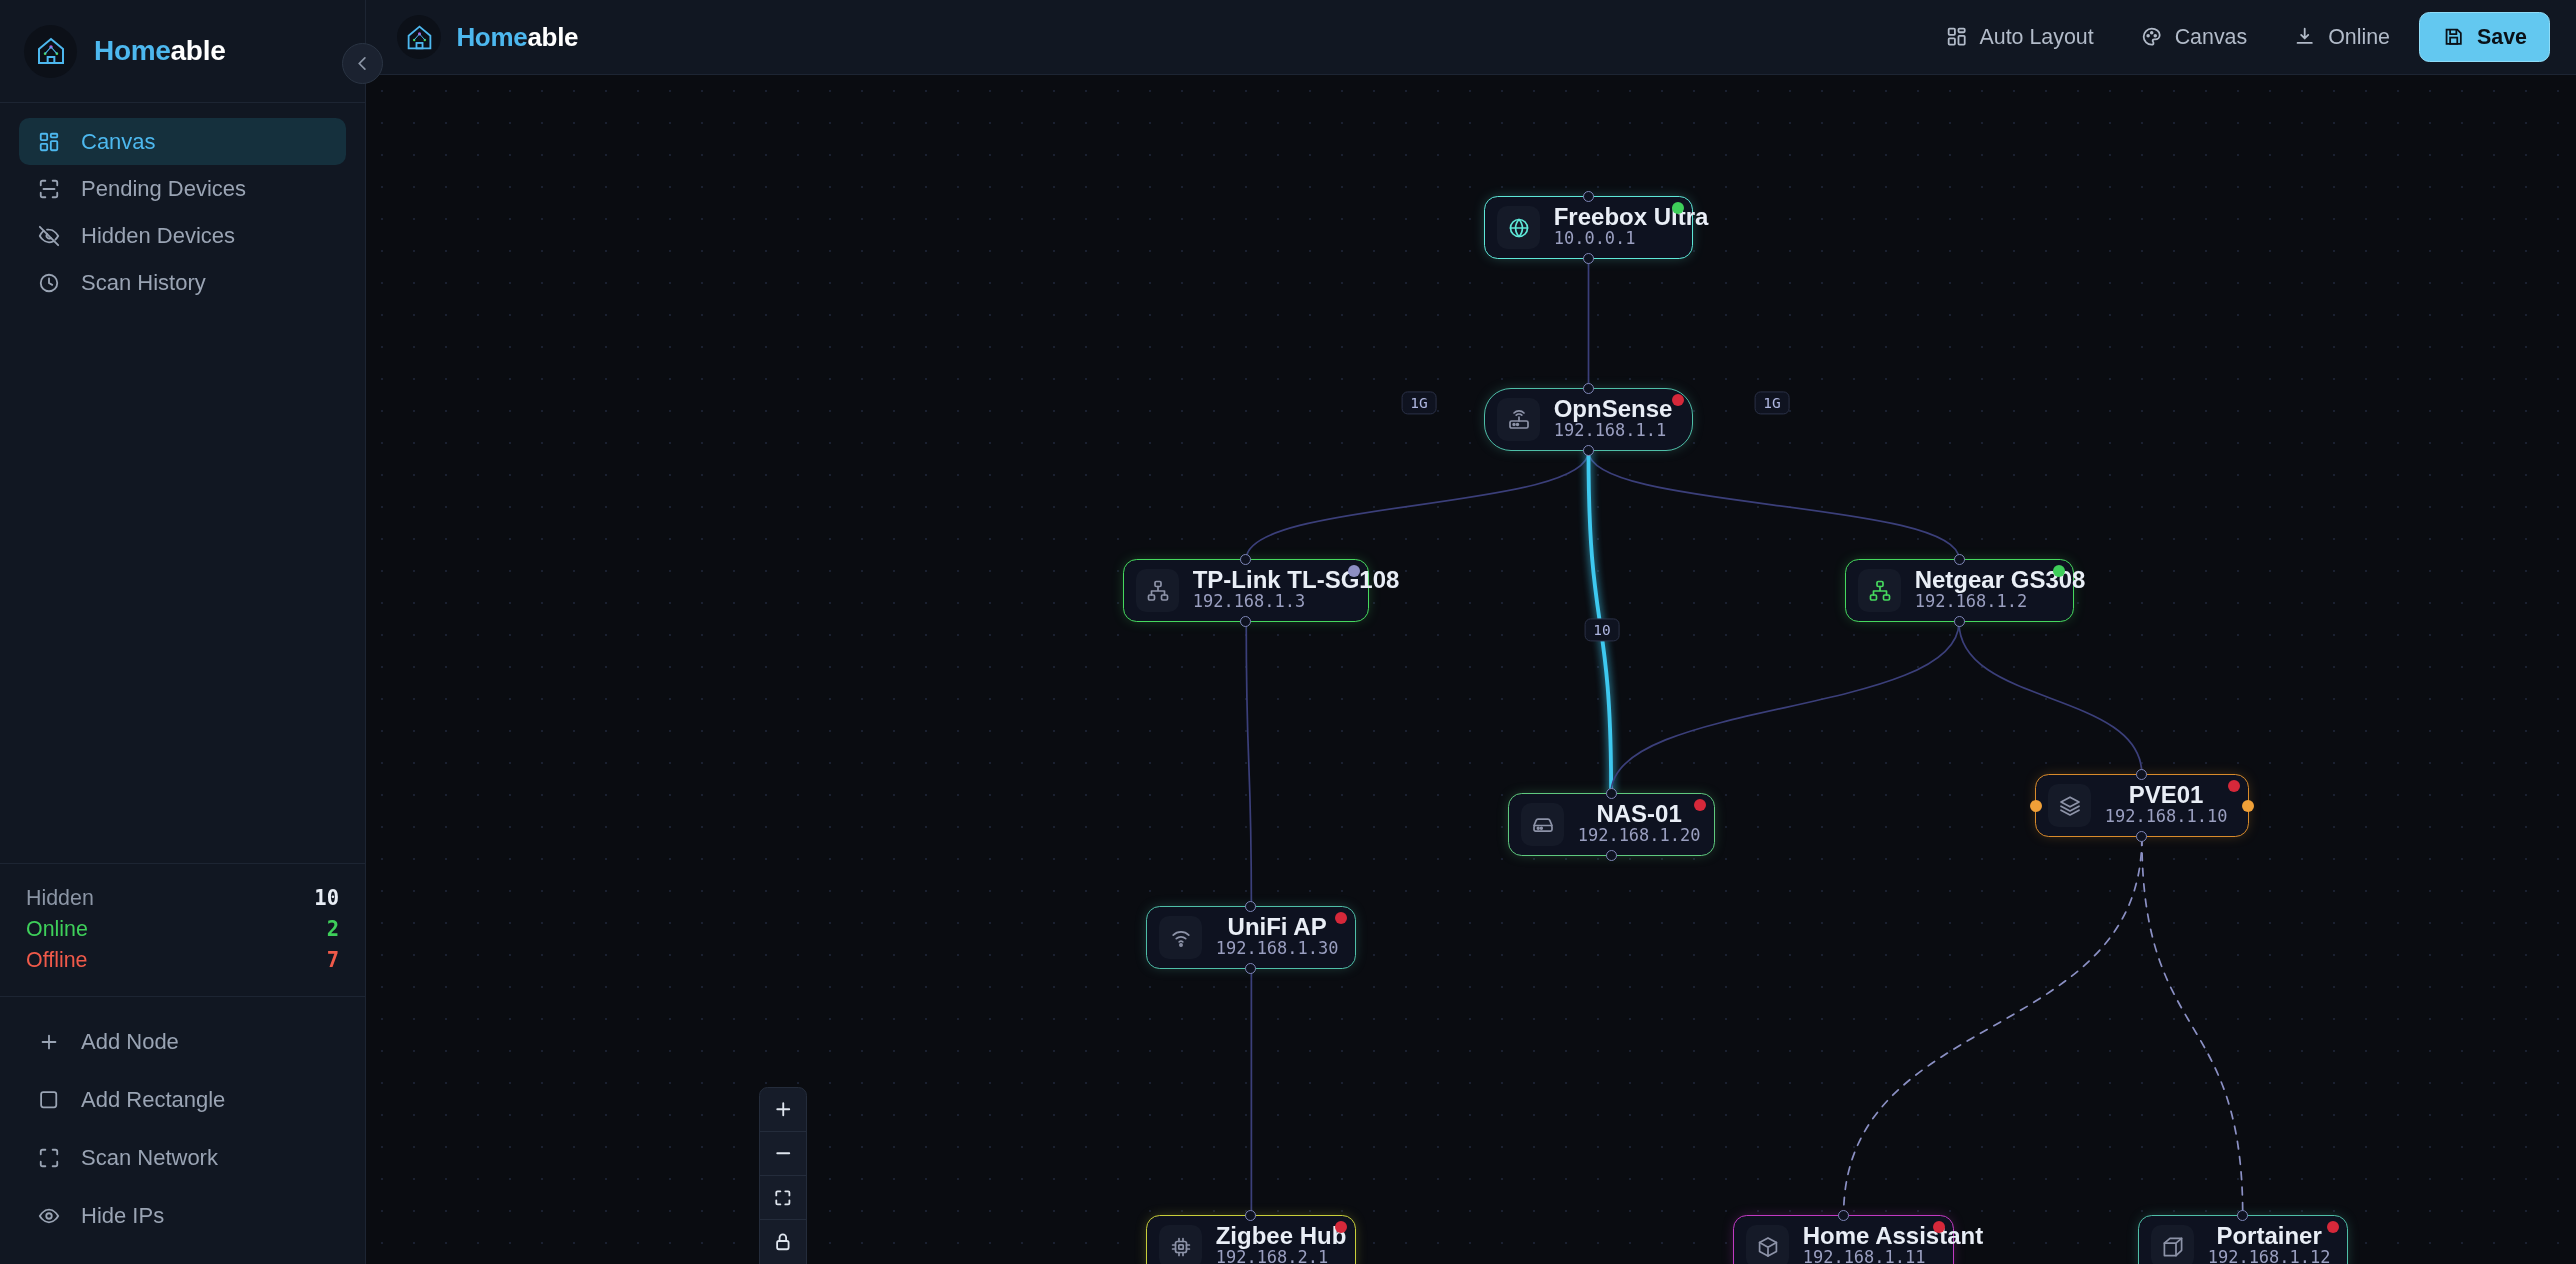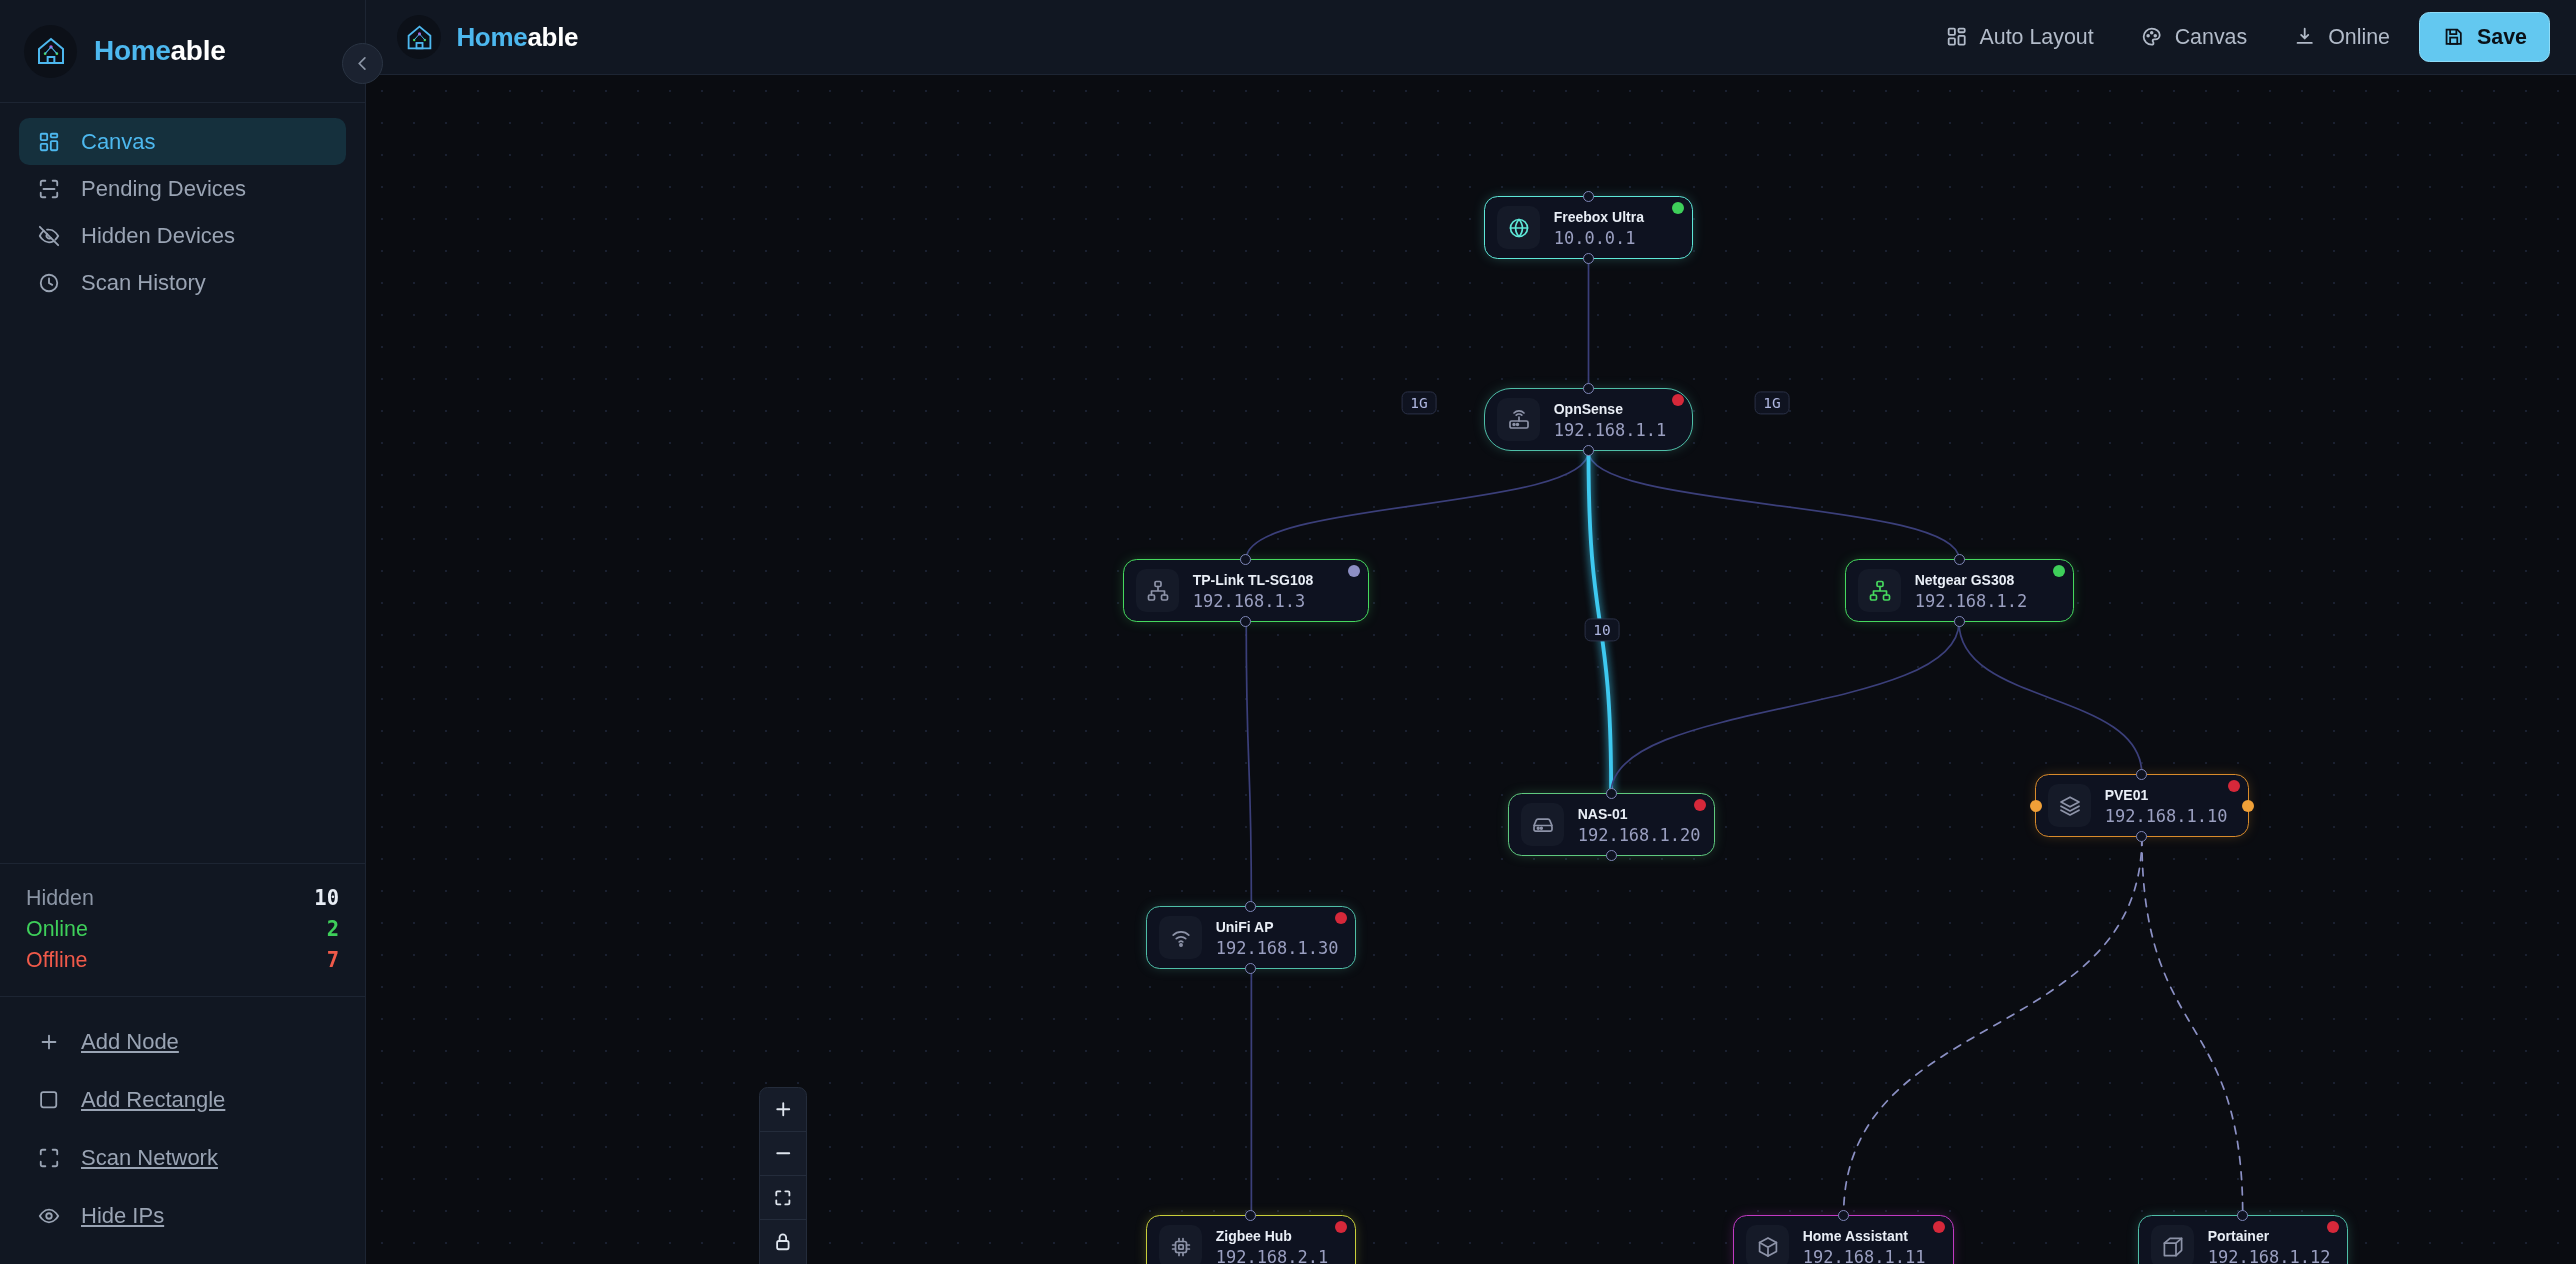--- a/index.html
+++ b/index.html
@@ -54,21 +54,21 @@
   }
   .stat-row .lbl { color: #8b95a5; }
   .stat-row .val { color: #e8edf5; font-weight: bold; font-family: "DejaVu Sans Mono", monospace; font-size: 20.5px;}
   .stat-row.online .lbl, .stat-row.online .val { color: #3ecf5a; }
   .stat-row.offline .lbl, .stat-row.offline .val { color: #f05a4a; }
 
   .actions { padding: 15.4px 19px 20.5px 19px; }
   .action-item {
     display: flex; align-items: center; gap: 19px;
     height: 58px; padding: 0 17px; border-radius: 10.3px;
-    color: #9aa4b4; font-size: 22px; cursor: pointer; text-decoration: underline;
+    color: #9aa4b4; font-size: 22px; cursor: pointer;
   }
   .action-item .ico { width: 26px; height: 26px; display: flex; align-items: center; justify-content: center; flex: 0 0 auto;}
 
   .collapse-btn {
     position: absolute; left: 342px; top: 43px;
     width: 41px; height: 41px; border-radius: 50%;
     background: #1b2230; border: 0.9px solid #2a3443;
     display: flex; align-items: center; justify-content: center;
     color: #8b95a5; z-index: 30; cursor: pointer;
   }
@@ -118,21 +118,21 @@
     padding: 0 19px 0 12px;
     height: 63px;
   }
   .node-icon {
     width: 43px; height: 43px; border-radius: 10.3px;
     background: #151a28;
     display: flex; align-items: center; justify-content: center;
     flex: 0 0 auto; margin-right: 13.7px;
   }
   .node-text { display: flex; flex-direction: column; justify-content: center; }
-  .node-title { font-size: 14px; font-weight: bold; color: #e9eef6; line-height: 22px; white-space: nowrap; }
+  .node-title { font-size: 24px; font-weight: bold; color: #e9eef6; line-height: 22px; white-space: nowrap; text-align: center; }
   .node-ip { font-size: 17px; color: #9a9fc0; font-family: "DejaVu Sans Mono", monospace; line-height: 20.5px; white-space: nowrap;}
   .status-dot {
     position: absolute; width: 12px; height: 12px; border-radius: 50%;
     right: 8.5px; top: 5.1px;
   }
   .handle {
     position: absolute; width: 11px; height: 11px; border-radius: 50%;
     background: #0e1220; border: 1.7px solid #7f87b8;
     left: 50%; margin-left: -5.6px;
   }

